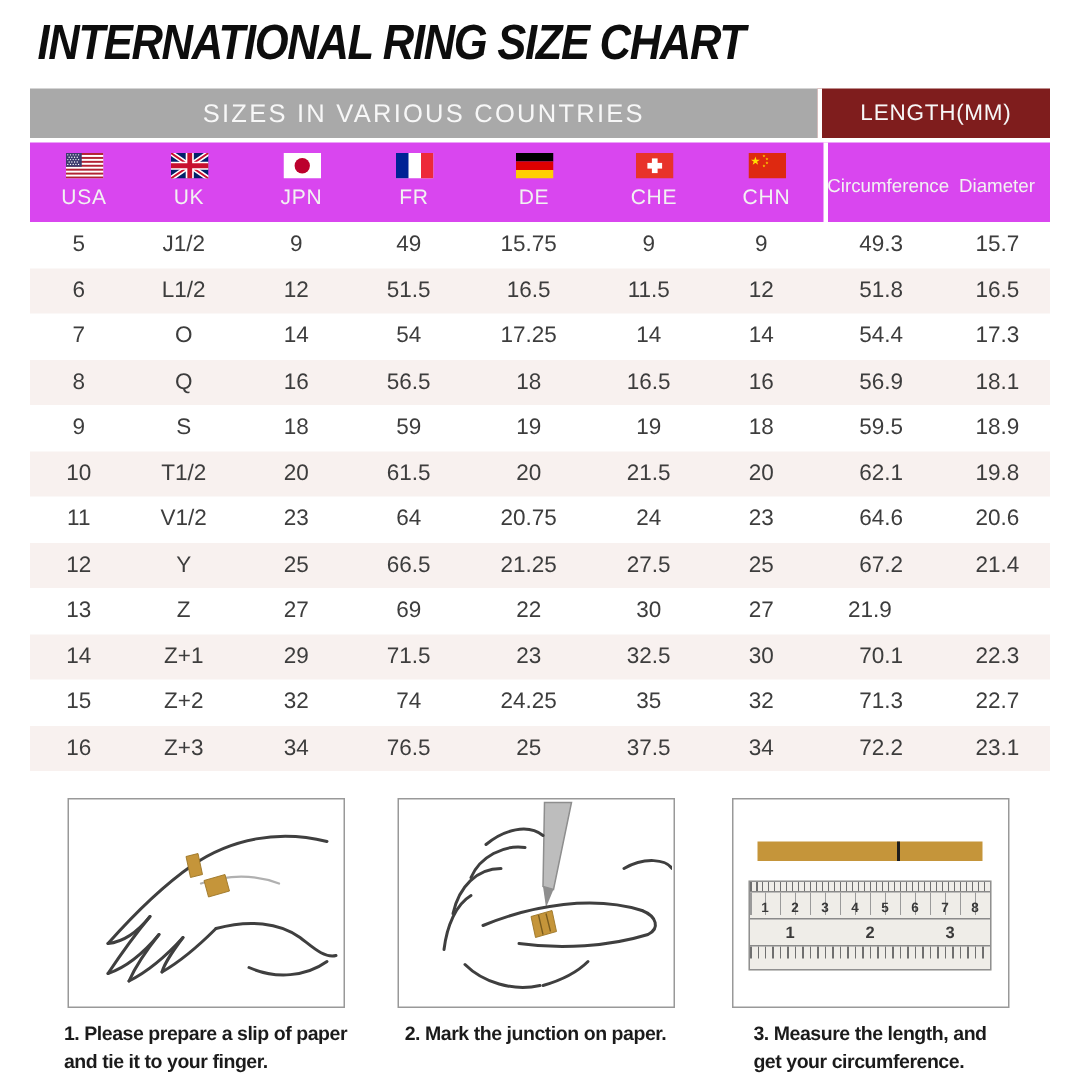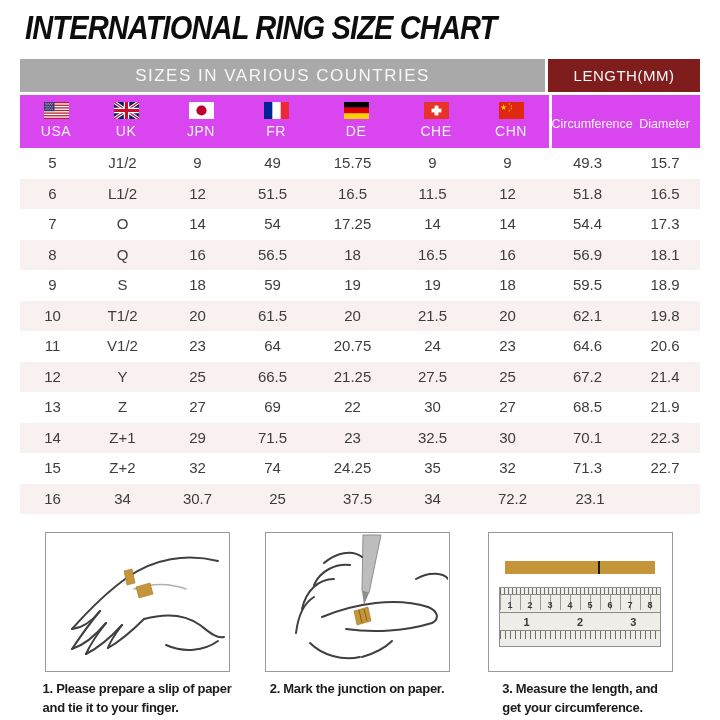--- a/index.html
+++ b/index.html
@@ -312,21 +312,20 @@
         </div>
 
         <div class="data-row">
           <span class="cell c0">13</span>
           <span class="cell c1">Z</span>
           <span class="cell c2">27</span>
           <span class="cell c3">69</span>
           <span class="cell c4">22</span>
           <span class="cell c5">30</span>
           <span class="cell c6">27</span>
-          <span class="cell c7">68.5</span>
           <span class="cell c8">21.9</span>
         </div>
 
         <div class="data-row">
           <span class="cell c0">14</span>
           <span class="cell c1">Z+1</span>
           <span class="cell c2">29</span>
           <span class="cell c3">71.5</span>
           <span class="cell c4">23</span>
           <span class="cell c5">32.5</span>
@@ -342,22 +341,23 @@
           <span class="cell c3">74</span>
           <span class="cell c4">24.25</span>
           <span class="cell c5">35</span>
           <span class="cell c6">32</span>
           <span class="cell c7">71.3</span>
           <span class="cell c8">22.7</span>
         </div>
 
         <div class="data-row">
           <span class="cell c0">16</span>
+          <span class="cell c1">Z+3</span>
           <span class="cell c2">34</span>
-          <span class="cell c3">30.7</span>
+          <span class="cell c3">76.5</span>
           <span class="cell c4">25</span>
           <span class="cell c5">37.5</span>
           <span class="cell c6">34</span>
           <span class="cell c7">72.2</span>
           <span class="cell c8">23.1</span>
         </div>
       </div>
   </div>
 
   <div class="steps">

